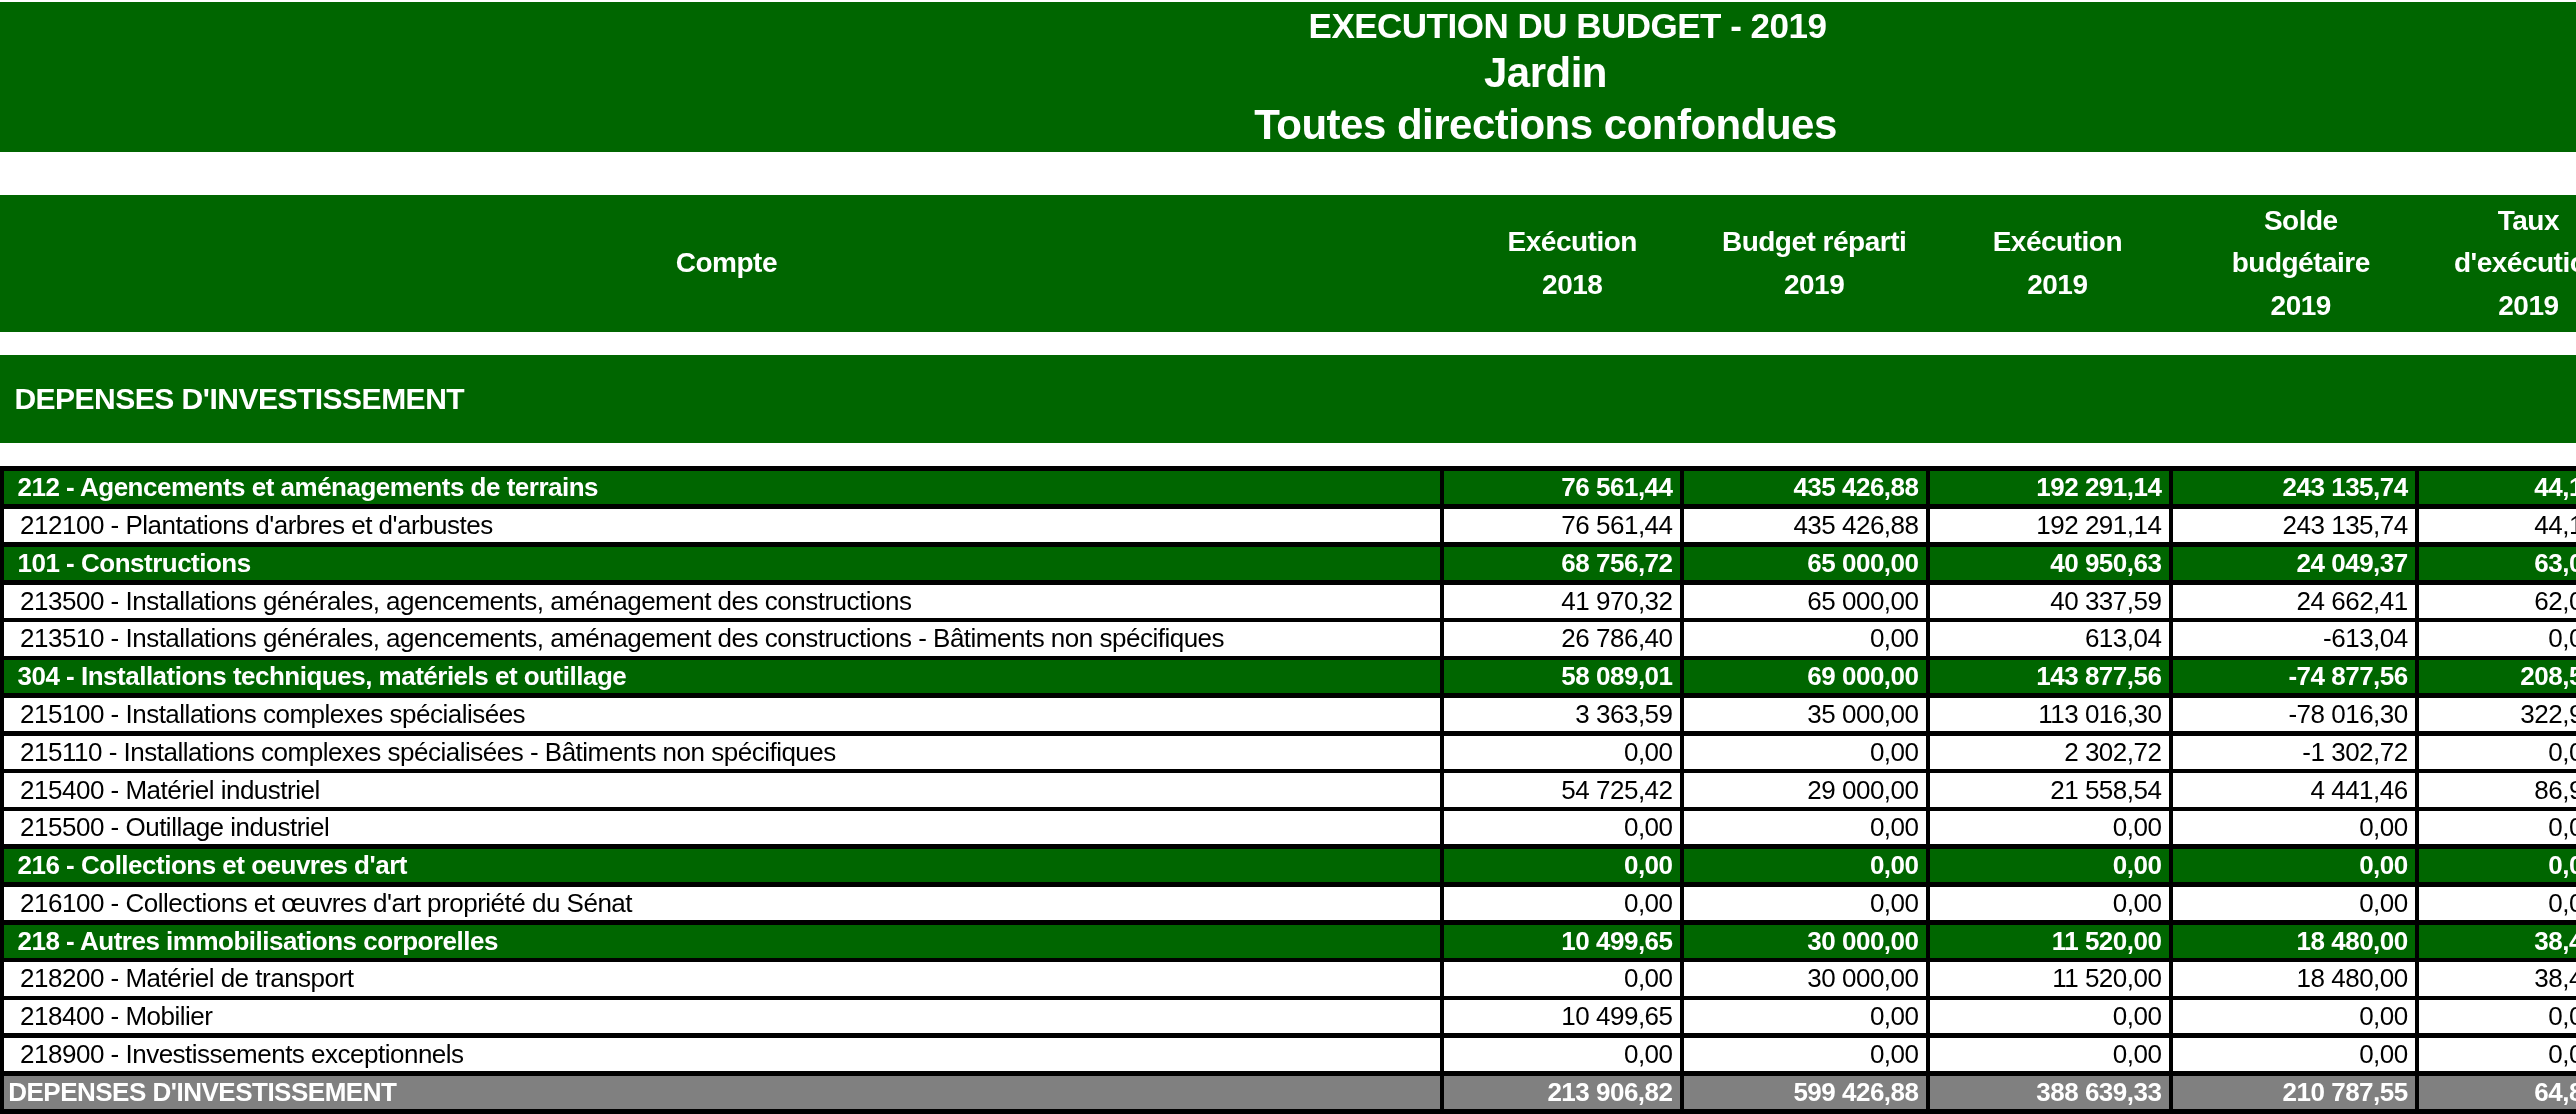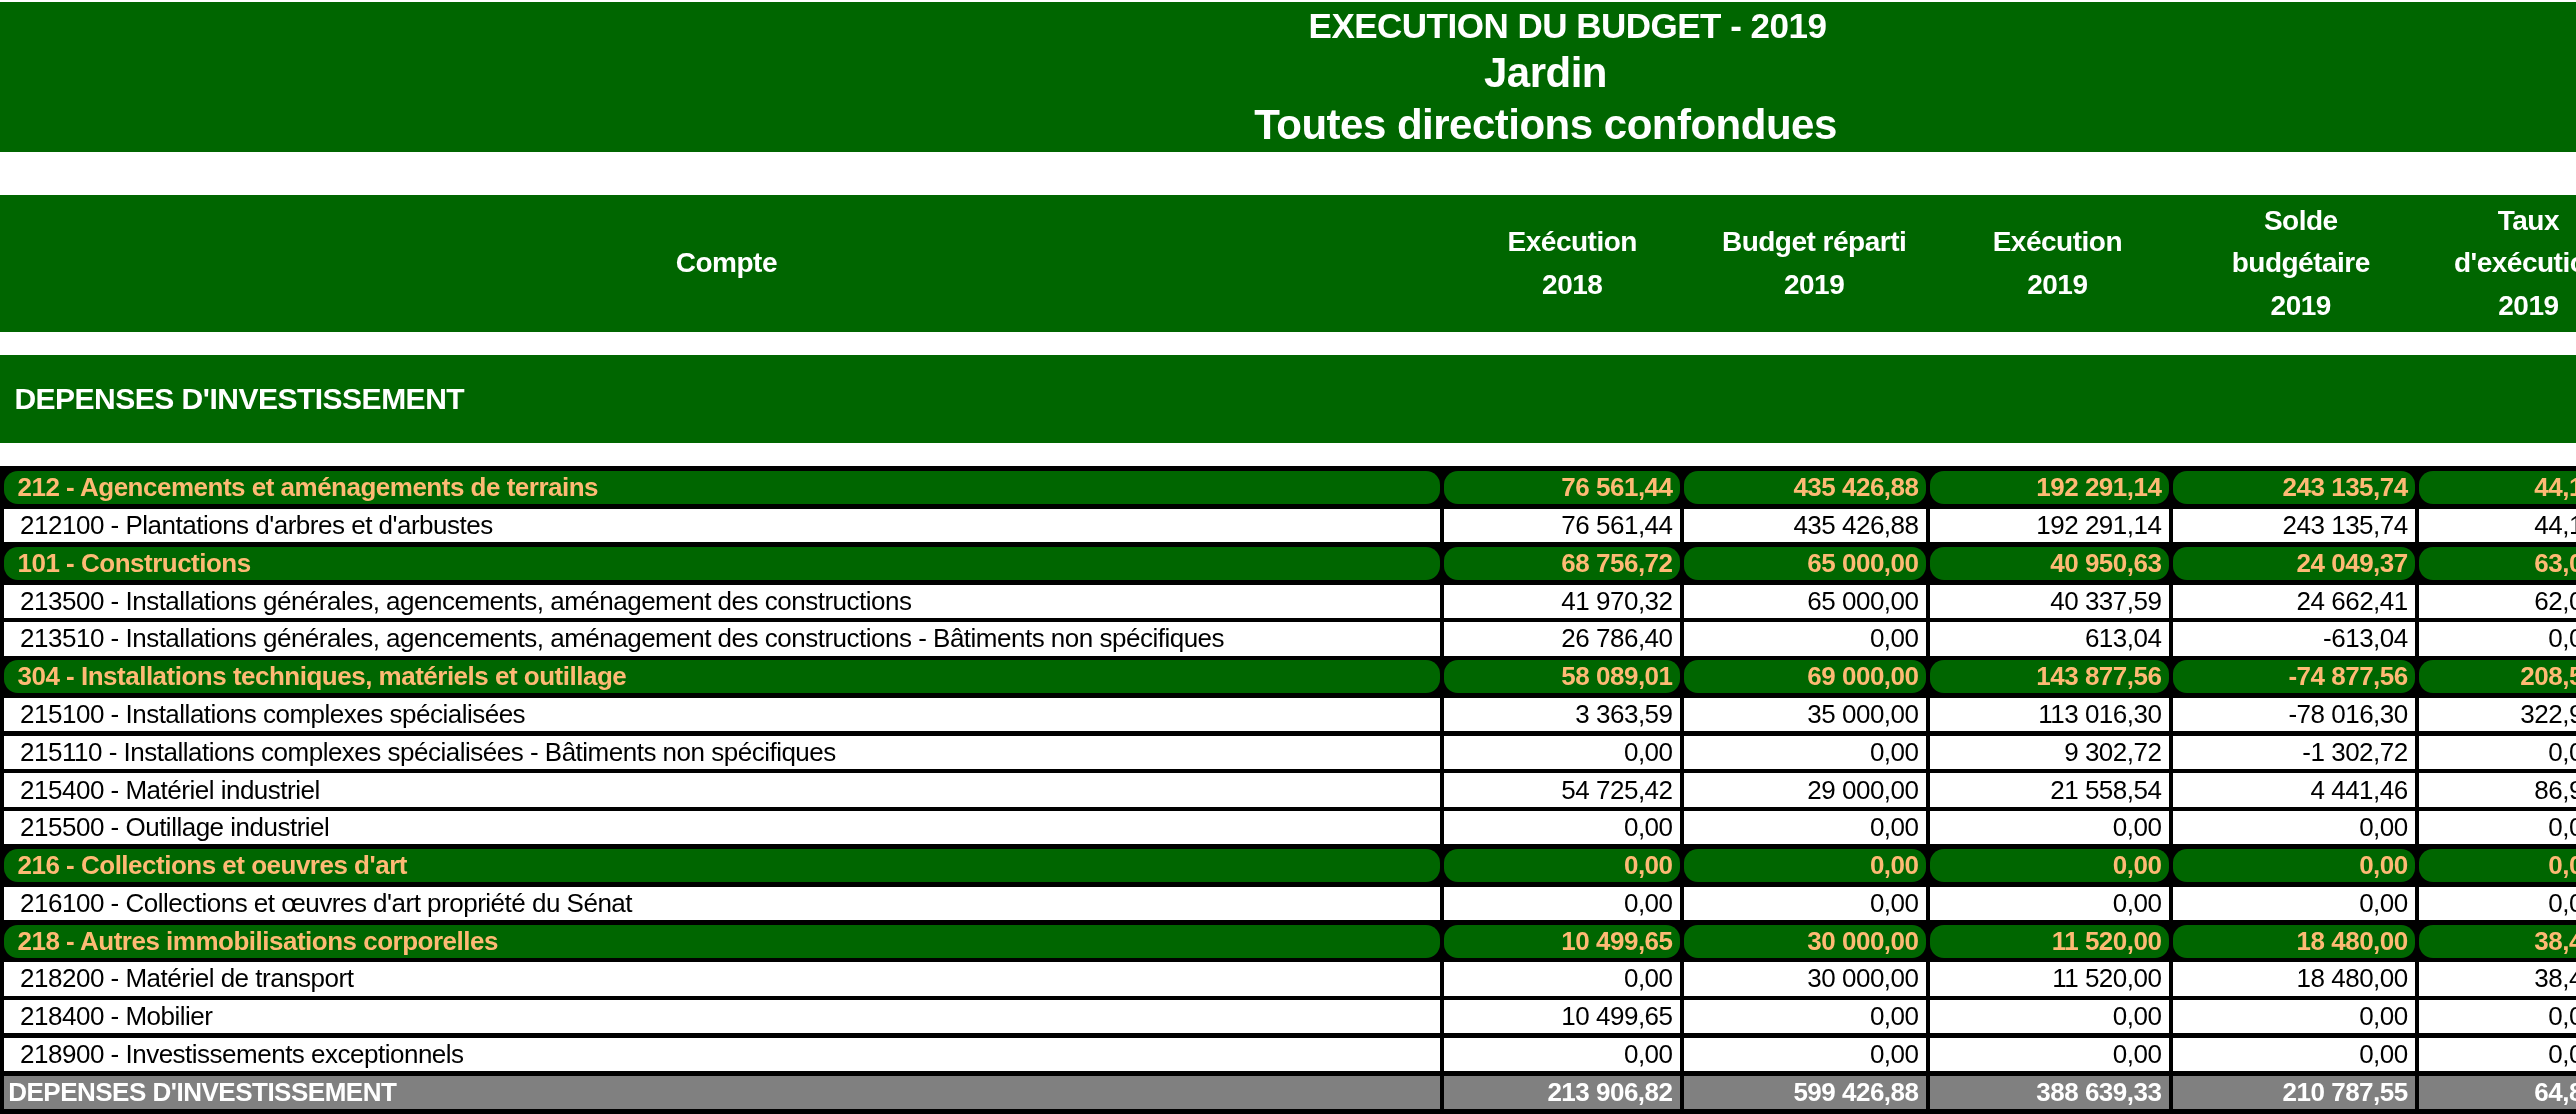--- a/index.html
+++ b/index.html
@@ -28,21 +28,21 @@
     display:flex;flex-direction:column;gap:4.6px;
     padding:5.2px 4.1px 6.2px 4.1px;box-sizing:border-box;
   }
   .row{flex:1;display:grid;grid-template-columns:47fr 7.73fr 7.92fr 7.82fr 7.93fr 6.8fr 6.87fr 7.93fr;column-gap:4.1px;min-height:0;}
   .cell{
     background:#ffffff;color:#000000;display:flex;align-items:center;
     font-size:26px;letter-spacing:-0.5px;white-space:nowrap;overflow:hidden;min-width:0;
   }
   .cell.label{padding-left:16px;}
   .cell.num{justify-content:flex-end;padding-right:7.2px;}
-  .row.category .cell{background:#006600;color:#fdba74;font-weight:700;border-radius:14px;}
+  .row.category .cell{background:#006600;color:#ffffff;font-weight:700;}
   .row.category .cell.label{padding-left:13.4px;}
   .row.total .cell{background:#808080;color:#ffffff;font-weight:700;}
   .row.total .cell.label{padding-left:4.1px;}
 </style>
 </head>
 <body>
 
 <div>
 
   <header class="band title-band">
@@ -126,21 +126,21 @@
         <div class="cell num">3 363,59</div>
         <div class="cell num">35 000,00</div>
         <div class="cell num">113 016,30</div>
         <div class="cell num">-78 016,30</div>
         <div class="cell num">322,90%</div>
       </div>
       <div class="row detail">
         <div class="cell label">215110 - Installations complexes spécialisées - Bâtiments non spécifiques</div>
         <div class="cell num">0,00</div>
         <div class="cell num">0,00</div>
-        <div class="cell num">9 302,72</div>
+        <div class="cell num">2 302,72</div>
         <div class="cell num">-1 302,72</div>
         <div class="cell num">0,00%</div>
       </div>
       <div class="row detail">
         <div class="cell label">215400 - Matériel industriel</div>
         <div class="cell num">54 725,42</div>
         <div class="cell num">29 000,00</div>
         <div class="cell num">21 558,54</div>
         <div class="cell num">4 441,46</div>
         <div class="cell num">86,94%</div>

